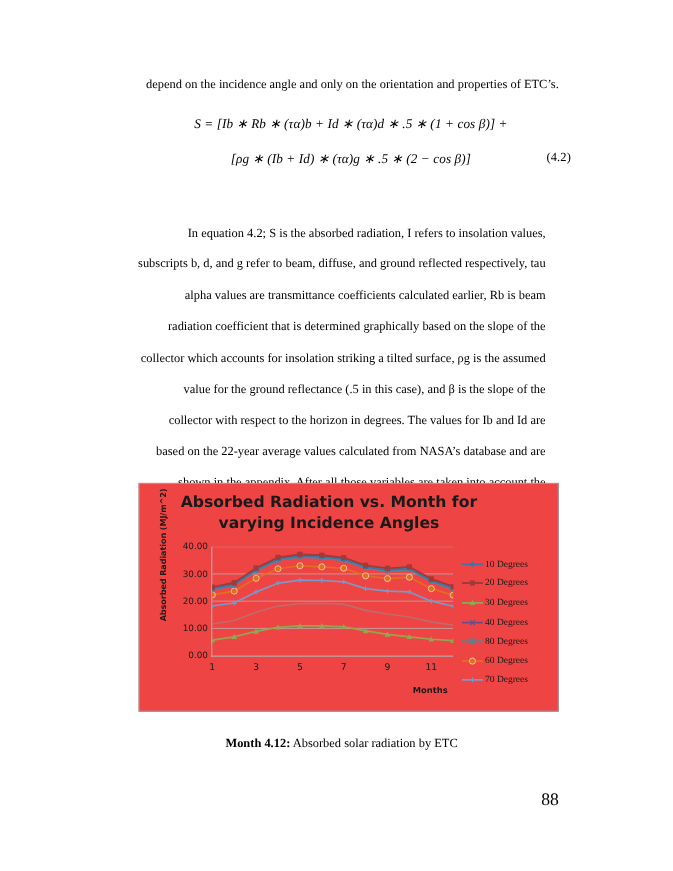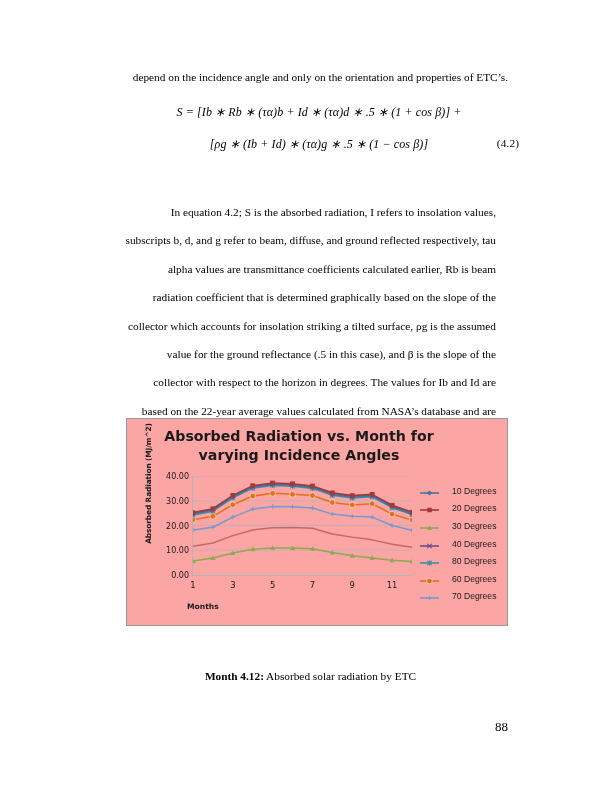--- a/index.html
+++ b/index.html
@@ -65,25 +65,25 @@
     right: -6px;
     top: 0;
     font-style: normal;
     font-size: 11.3px;
   }
 
   
   .chart-frame {
     position: absolute;
     left: 126px;
-    top: 418px;
+    top: 439px;
     width: 382px;
     height: 208px;
     border: 1px solid #9a9a9a;
-    background: #fca5a5;
+    background: #ef4444;
     box-sizing: border-box;
   }
   .chart-title {
     position: absolute;
     left: 22px;
     top: 8px;
     width: 300px;
     text-align: center;
     font-family: "DejaVu Sans", sans-serif;
     font-weight: bold;
@@ -105,21 +105,21 @@
     font-weight: bold;
     font-size: 7.4px;
     color: #1a1a1a;
     letter-spacing: -0.1px;
   }
   .x-axis-title {
     position: absolute;
     left: 60px;
     top: 183px;
     width: 220px;
-    text-align: left;
+    text-align: right;
     font-family: "DejaVu Sans", sans-serif;
     font-weight: bold;
     font-size: 7.6px;
     color: #1a1a1a;
   }
 
   
   .plot-area {
     position: absolute;
     left: 65px;
@@ -171,59 +171,59 @@
     align-items: center;
     height: 17.6px;
   }
   .legend-key {
     width: 21px;
     height: 12px;
     flex: 0 0 21px;
     position: relative;
   }
   .legend-label {
-    font-family: Liberation Sans, sans-serif;
+    font-family: Liberation Serif, serif;
     font-size: 8.6px;
     color: #1a1a1a;
     white-space: nowrap;
-    margin-left: 12px;
+    margin-left: 1px;
   }
 
   
   .figure-caption {
     position: absolute;
     left: 113px;
     top: 670px;
     width: 395px;
     text-align: center;
     font-size: 11.3px;
   }
   .figure-caption b { font-weight: bold; }
 
   
   .page-number {
     position: absolute;
     left: 470px;
     top: 719px;
     width: 38px;
     text-align: right;
-    font-size: 13px;
+    font-size: 16px;
   }
 </style>
 </head>
 <body>
 
 <div class="page">
 
   <div class="body-text intro-line">depend on the incidence angle and only on the orientation and properties of ETC’s.</div>
 
   <div class="equation-wrap">
     <div class="eq-line eq-line-1">S = [Ib ∗ Rb ∗ (τα)b + Id ∗ (τα)d ∗ .5 ∗ (1 + cos β)] +</div>
     <div class="eq-line eq-line-2">
-      <span>[ρg ∗ (Ib + Id) ∗ (τα)g ∗ .5 ∗ (1 − cos β)]</span>
+      <span>[ρg ∗ (Ib + Id) ∗ (τα)g ∗ .5 ∗ (2 − cos β)]</span>
       <span class="eq-number">(4.2)</span>
     </div>
   </div>
 
   <div class="body-text para-block">
     <p>In equation 4.2; S is the absorbed radiation, I refers to insolation values, subscripts b, d, and g refer to beam, diffuse, and ground reflected respectively, tau alpha values are transmittance coefficients calculated earlier, Rb is beam radiation coefficient that is determined graphically based on the slope of the collector which accounts for insolation striking a tilted surface, ρg is the assumed value for the ground reflectance (.5 in this case), and β is the slope of the collector with respect to the horizon in degrees. The values for Ib and Id are based on the 22-year average values calculated from NASA’s database and are shown in the appendix. After all those variables are taken into account the absorbed radiation can be seen below Figure 4.12.</p>
   </div>
 
   <div class="chart-frame">
 

